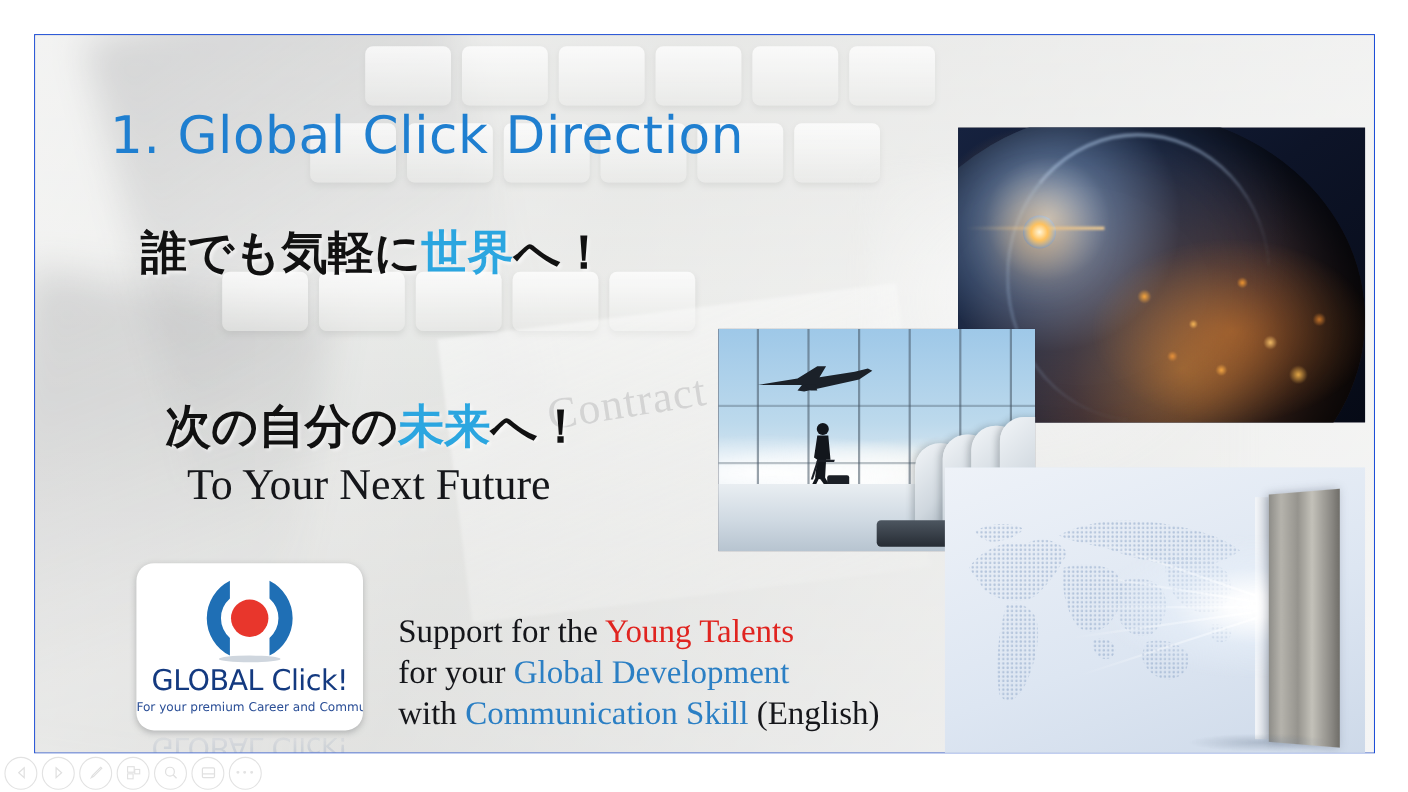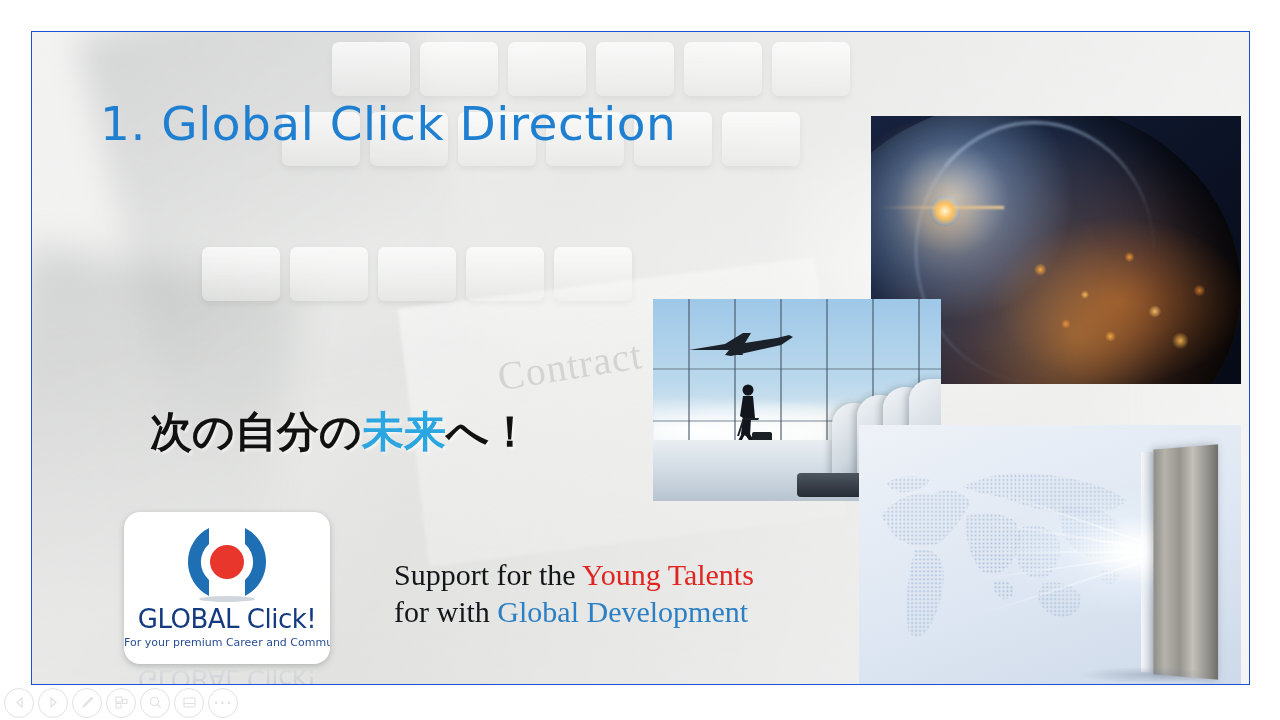--- a/index.html
+++ b/index.html
@@ -130,34 +130,33 @@
   .en-line {
     position: absolute;
     font-family: "Liberation Serif", serif;
     font-size: 40px;
     color: #15161a;
     white-space: nowrap;
   }
 
   .jp1 { left: 96px;  top: 170px; }
   .en1 { left: 142px; top: 228px; }
-  .jp2 { left: 118px; top: 328px; margin-top: 44px; }
+  .jp2 { left: 118px; top: 328px; }
   .en2 { left: 138px; top: 385px; }
 
   
   .tagline {
     position: absolute;
     left: 330px;
     top: 524px;
     font-family: "Liberation Serif", serif;
     font-size: 30px;
     line-height: 37px;
     color: #15161a;
     white-space: nowrap;
-    margin-left: 32px;
   }
   .t-red  { color: #e02420; }
   .t-blue { color: #2b7fc4; }
 
   
   .logo-card {
     position: absolute;
     left: 92px;
     top: 480px;
     width: 206px;
@@ -481,26 +480,29 @@
         <div class="k"></div>
         <div class="k"></div>
     </div>
     <div class="bg-paper"></div>
     <div class="bg-contract">Contract</div>
     <div class="bg-hand"></div>
     <div class="bg-wash"></div>
 
     <div class="title">1. Global Click Direction</div>
 
+    <div class="jp-line jp1"><span>誰でも気軽に</span><span class="jp-hl">世界</span><span>へ！</span></div>
 
     <div class="jp-line jp2"><span>次の自分の</span><span class="jp-hl">未来</span><span>へ！</span></div>
+    <div class="en-line en2">To Your Next Future</div>
 
     <div class="tagline">
       <div><span>Support for the </span><span class="t-red">Young Talents</span></div>
-      <div><span>for with </span><span class="t-blue">Global Development</span></div>
+      <div><span>for your </span><span class="t-blue">Global Development</span></div>
+      <div><span>with </span><span class="t-blue">Communication Skill</span><span> (English)</span></div>
     </div>
 
     <div class="logo-card">
       <svg class="logo-mark" viewBox="0 0 104 84">
         <path d="M34 8 A38 38 0 0 0 34 76 L34 60 A24 24 0 0 1 34 24 Z" fill="#1f6fb5"></path>
         <path d="M70 8 A38 38 0 0 1 70 76 L70 60 A24 24 0 0 0 70 24 Z" fill="#1f6fb5"></path>
         <circle cx="52" cy="42" r="17" fill="#e8362c"></circle>
         <ellipse cx="52" cy="79" rx="28" ry="3" fill="#cfd6de"></ellipse>
       </svg>
       <div class="logo-word"><span class="lw-b">GLOBAL</span><span> Click!</span></div>

